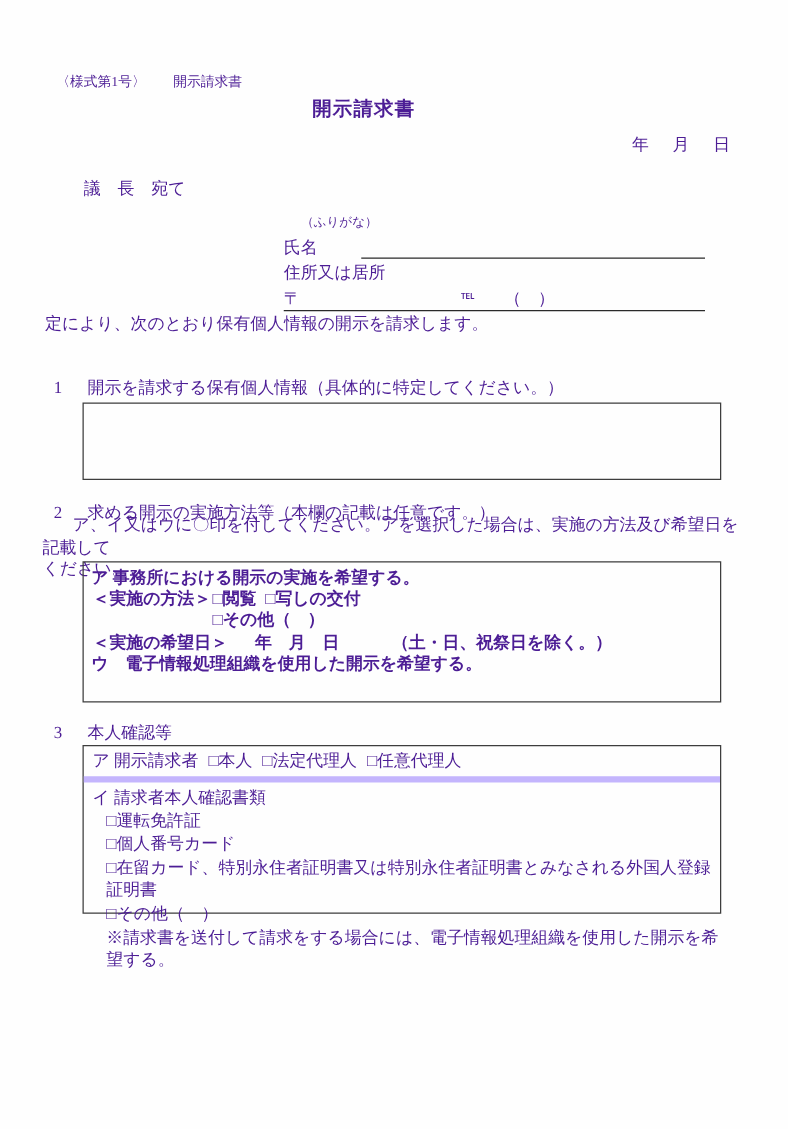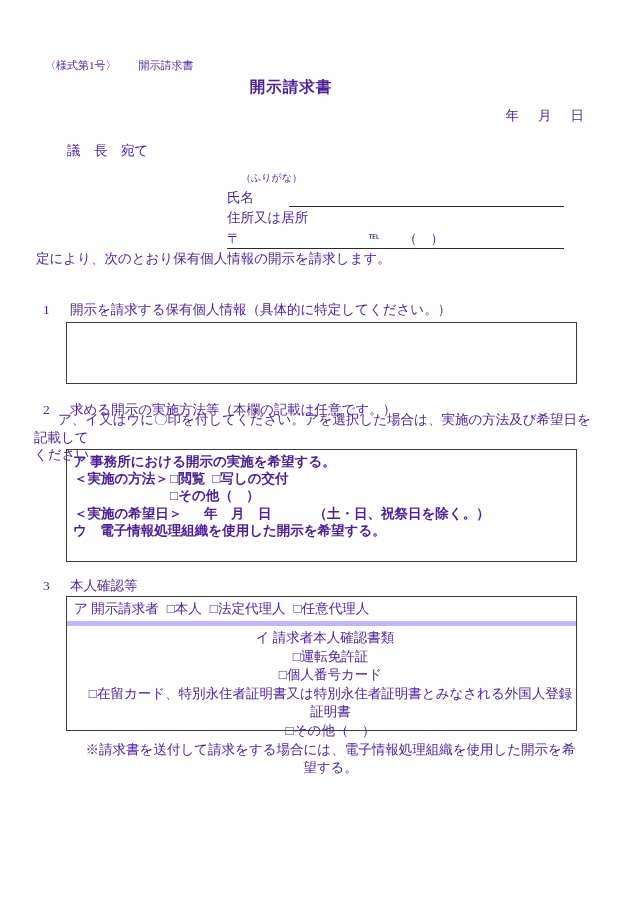--- a/index.html
+++ b/index.html
@@ -54,21 +54,21 @@
   .ml103 { margin-left:103px; }
   .lbl-method { display:inline-block; width:96px; }
   .cb-gap { margin-left:7px; }
   .lbl-date { display:inline-block; width:130px; }
   .date-note { margin-left:42px; }
 
   .box3 { top:596px; height:135px; }
   .b3-head { padding:3px 0 3px 7px; border-bottom:5px solid #c4b5fd; }
   .b3-head .opt { margin-left:8px; }
   .b3-body { padding:3px 0 0 7px; }
-  .b3-row { line-height:18.6px;text-align:center; }
+  .b3-row { line-height:18.6px; }
   .b3-indent { margin-left:11px; }
 </style>
 </head>
 <body>
 
 <div class="page">
 
   <div class="form-meta">
     <span>〈様式第1号〉</span><span class="gap">開示請求書</span>
   </div>

